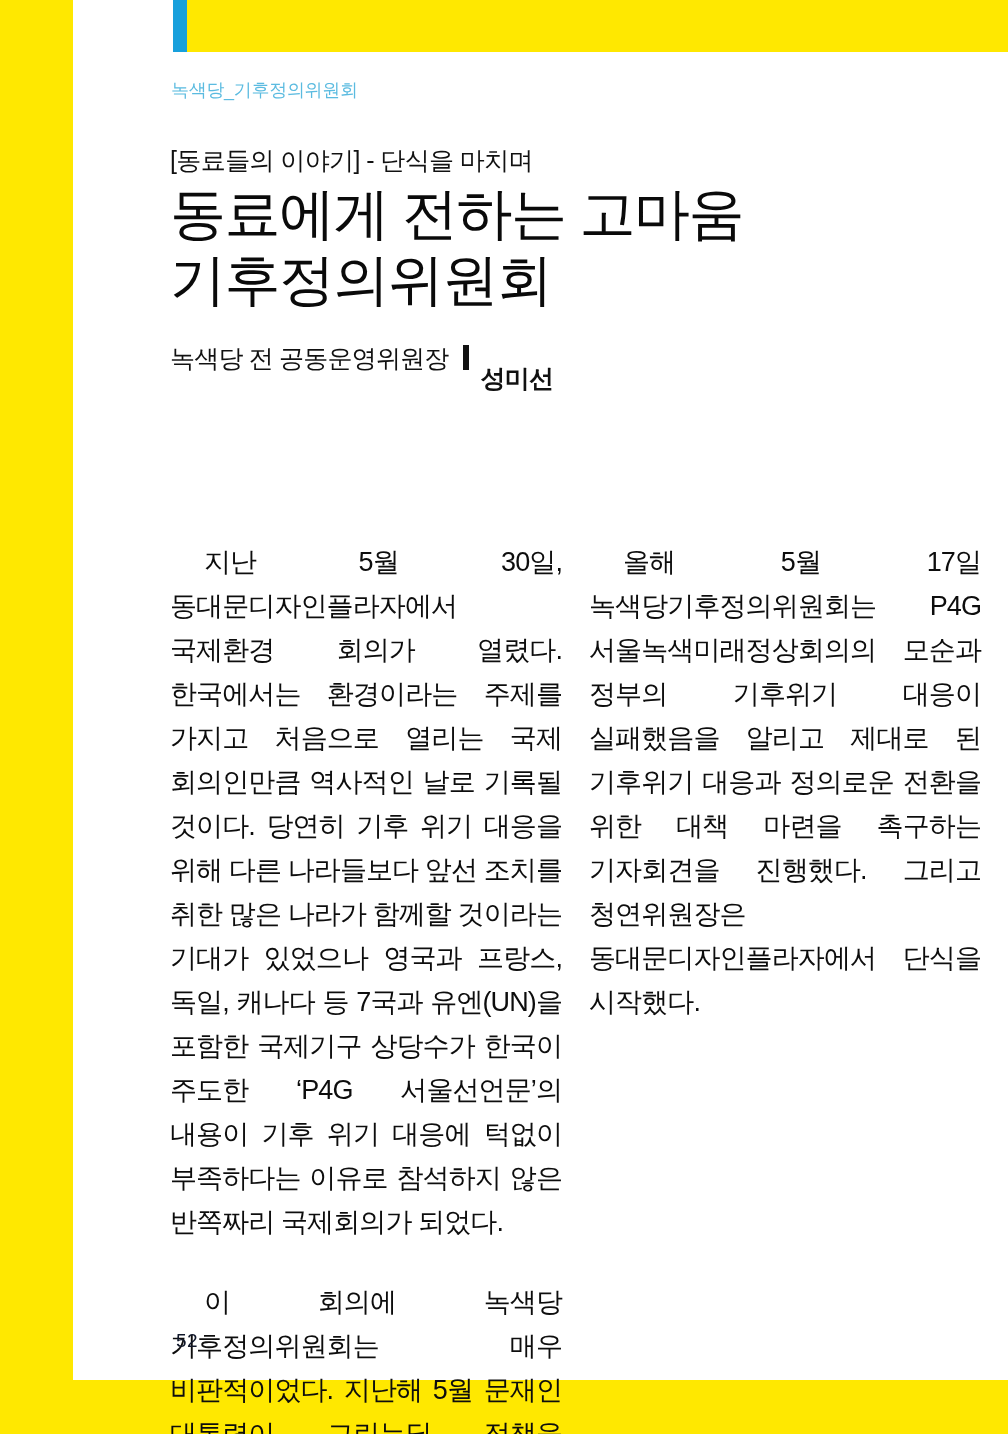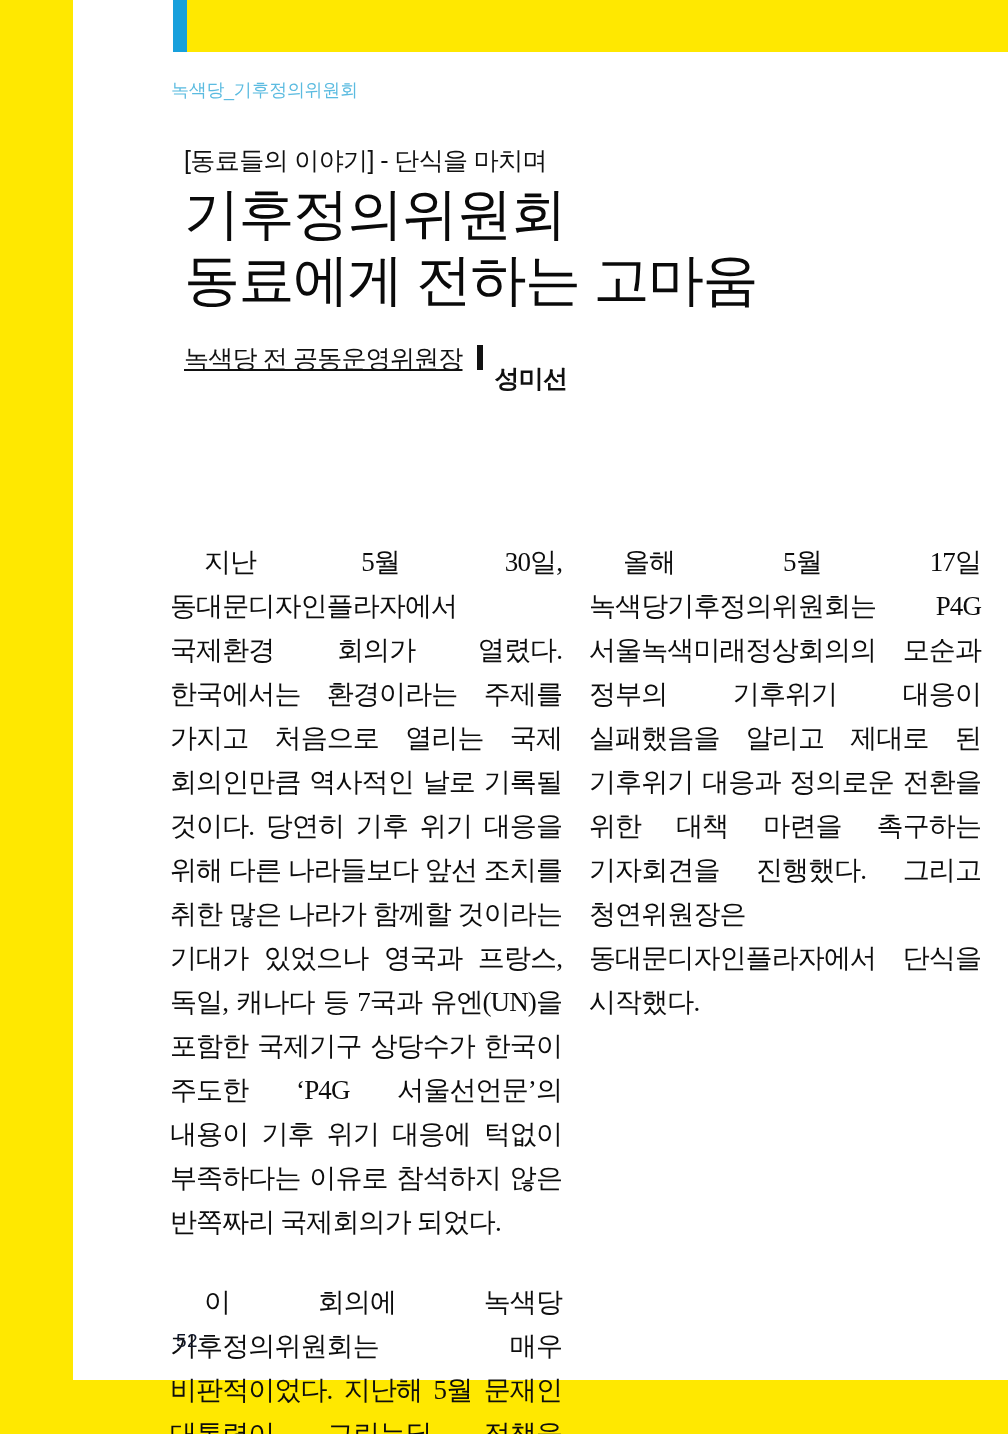--- a/index.html
+++ b/index.html
@@ -54,21 +54,21 @@
     top: 78px;
     font-size: 18px;
     letter-spacing: -0.3px;
     color: #5bbbe0;
     white-space: nowrap;
   }
 
   
   .title-block {
     position: absolute;
-    left: 111px;
+    left: 97px;
     top: 146px;
     width: 820px;
   }
 
   .kicker {
     font-size: 25px;
     line-height: 1.15;
     color: #111111;
     letter-spacing: -0.6px;
     margin: 0 0 6px 0;
@@ -95,21 +95,20 @@
     line-height: 1.2;
     color: #111111;
     letter-spacing: -0.8px;
     display: flex;
     align-items: center;
     white-space: nowrap;
   }
 
   .byline-role {
     font-weight: 300;
-    text-decoration: underline;
   }
 
   .byline-sep {
     display: inline-block;
     width: 6px;
     height: 25px;
     background: #111111;
     margin: 0 12px 0 14px;
     flex: none;
   }
@@ -136,21 +135,20 @@
 
   .col p {
     margin: 0 0 36px 0;
     font-size: 27px;
     line-height: 44px;
     color: #0d0d0d;
     letter-spacing: -0.9px;
     text-align: justify;
     text-indent: 34px;
     word-break: keep-all;
-    font-family: Liberation Serif, serif;
   }
 
   .col p:last-child {
     margin-bottom: 0;
   }
 
   
   .folio {
     position: absolute;
     left: 103px;
@@ -170,22 +168,22 @@
     <div class="top-band"></div>
     <div class="blue-bar"></div>
 
     <div class="running-header">녹색당_기후정의위원회</div>
 
     <div class="title-block">
 
       <p class="kicker">[동료들의 이야기] - 단식을 마치며</p>
 
       <h1 class="headline">
+        <span class="headline-line">동료에게 전하는 고마움</span>
         <span class="headline-line">기후정의위원회</span>
-        <span class="headline-line">동료에게 전하는 고마움</span>
       </h1>
 
       <div class="byline">
         <span class="byline-role">녹색당 전 공동운영위원장</span>
         <span class="byline-sep"></span>
         <span class="byline-author">성미선</span>
       </div>
 
     </div>
 

